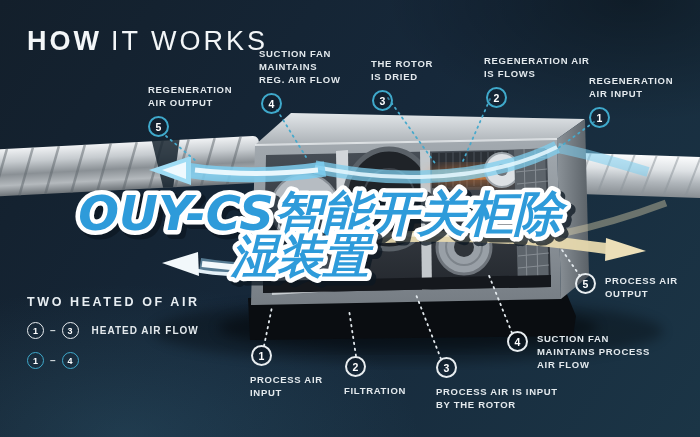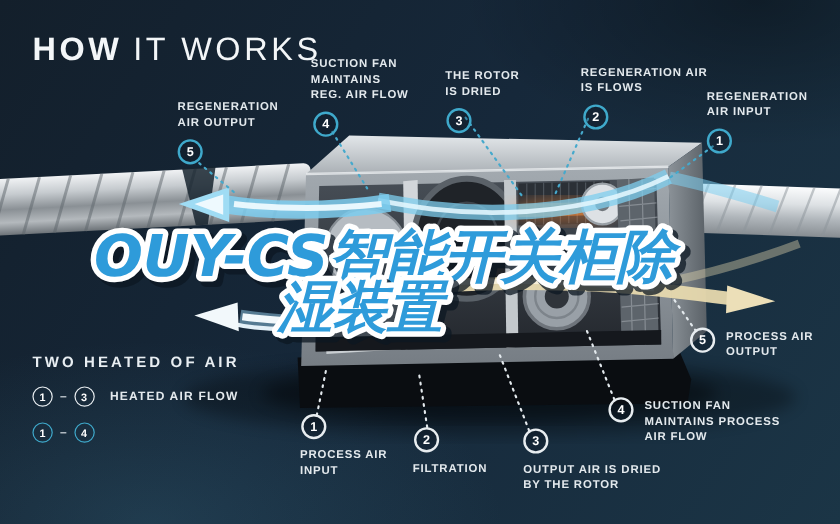--- a/index.html
+++ b/index.html
@@ -236,21 +236,21 @@
   <div class="callout col badge-first pos-p2">
     <div class="badge ml1">
         <span>2</span>
       </div>
     <div class="clabel">FILTRATION</div>
   </div>
   <div class="callout col badge-first pos-p3">
     <div class="badge">
         <span>3</span>
       </div>
-    <div class="clabel">OUTPUT AIR IS DRIED
+    <div class="clabel">PROCESS AIR IS INPUT
 BY THE ROTOR</div>
   </div>
   <div class="callout row pos-p4">
     <div class="badge">
         <span>4</span>
       </div>
     <div class="clabel">SUCTION FAN
 MAINTAINS PROCESS
 AIR FLOW</div>
   </div>

